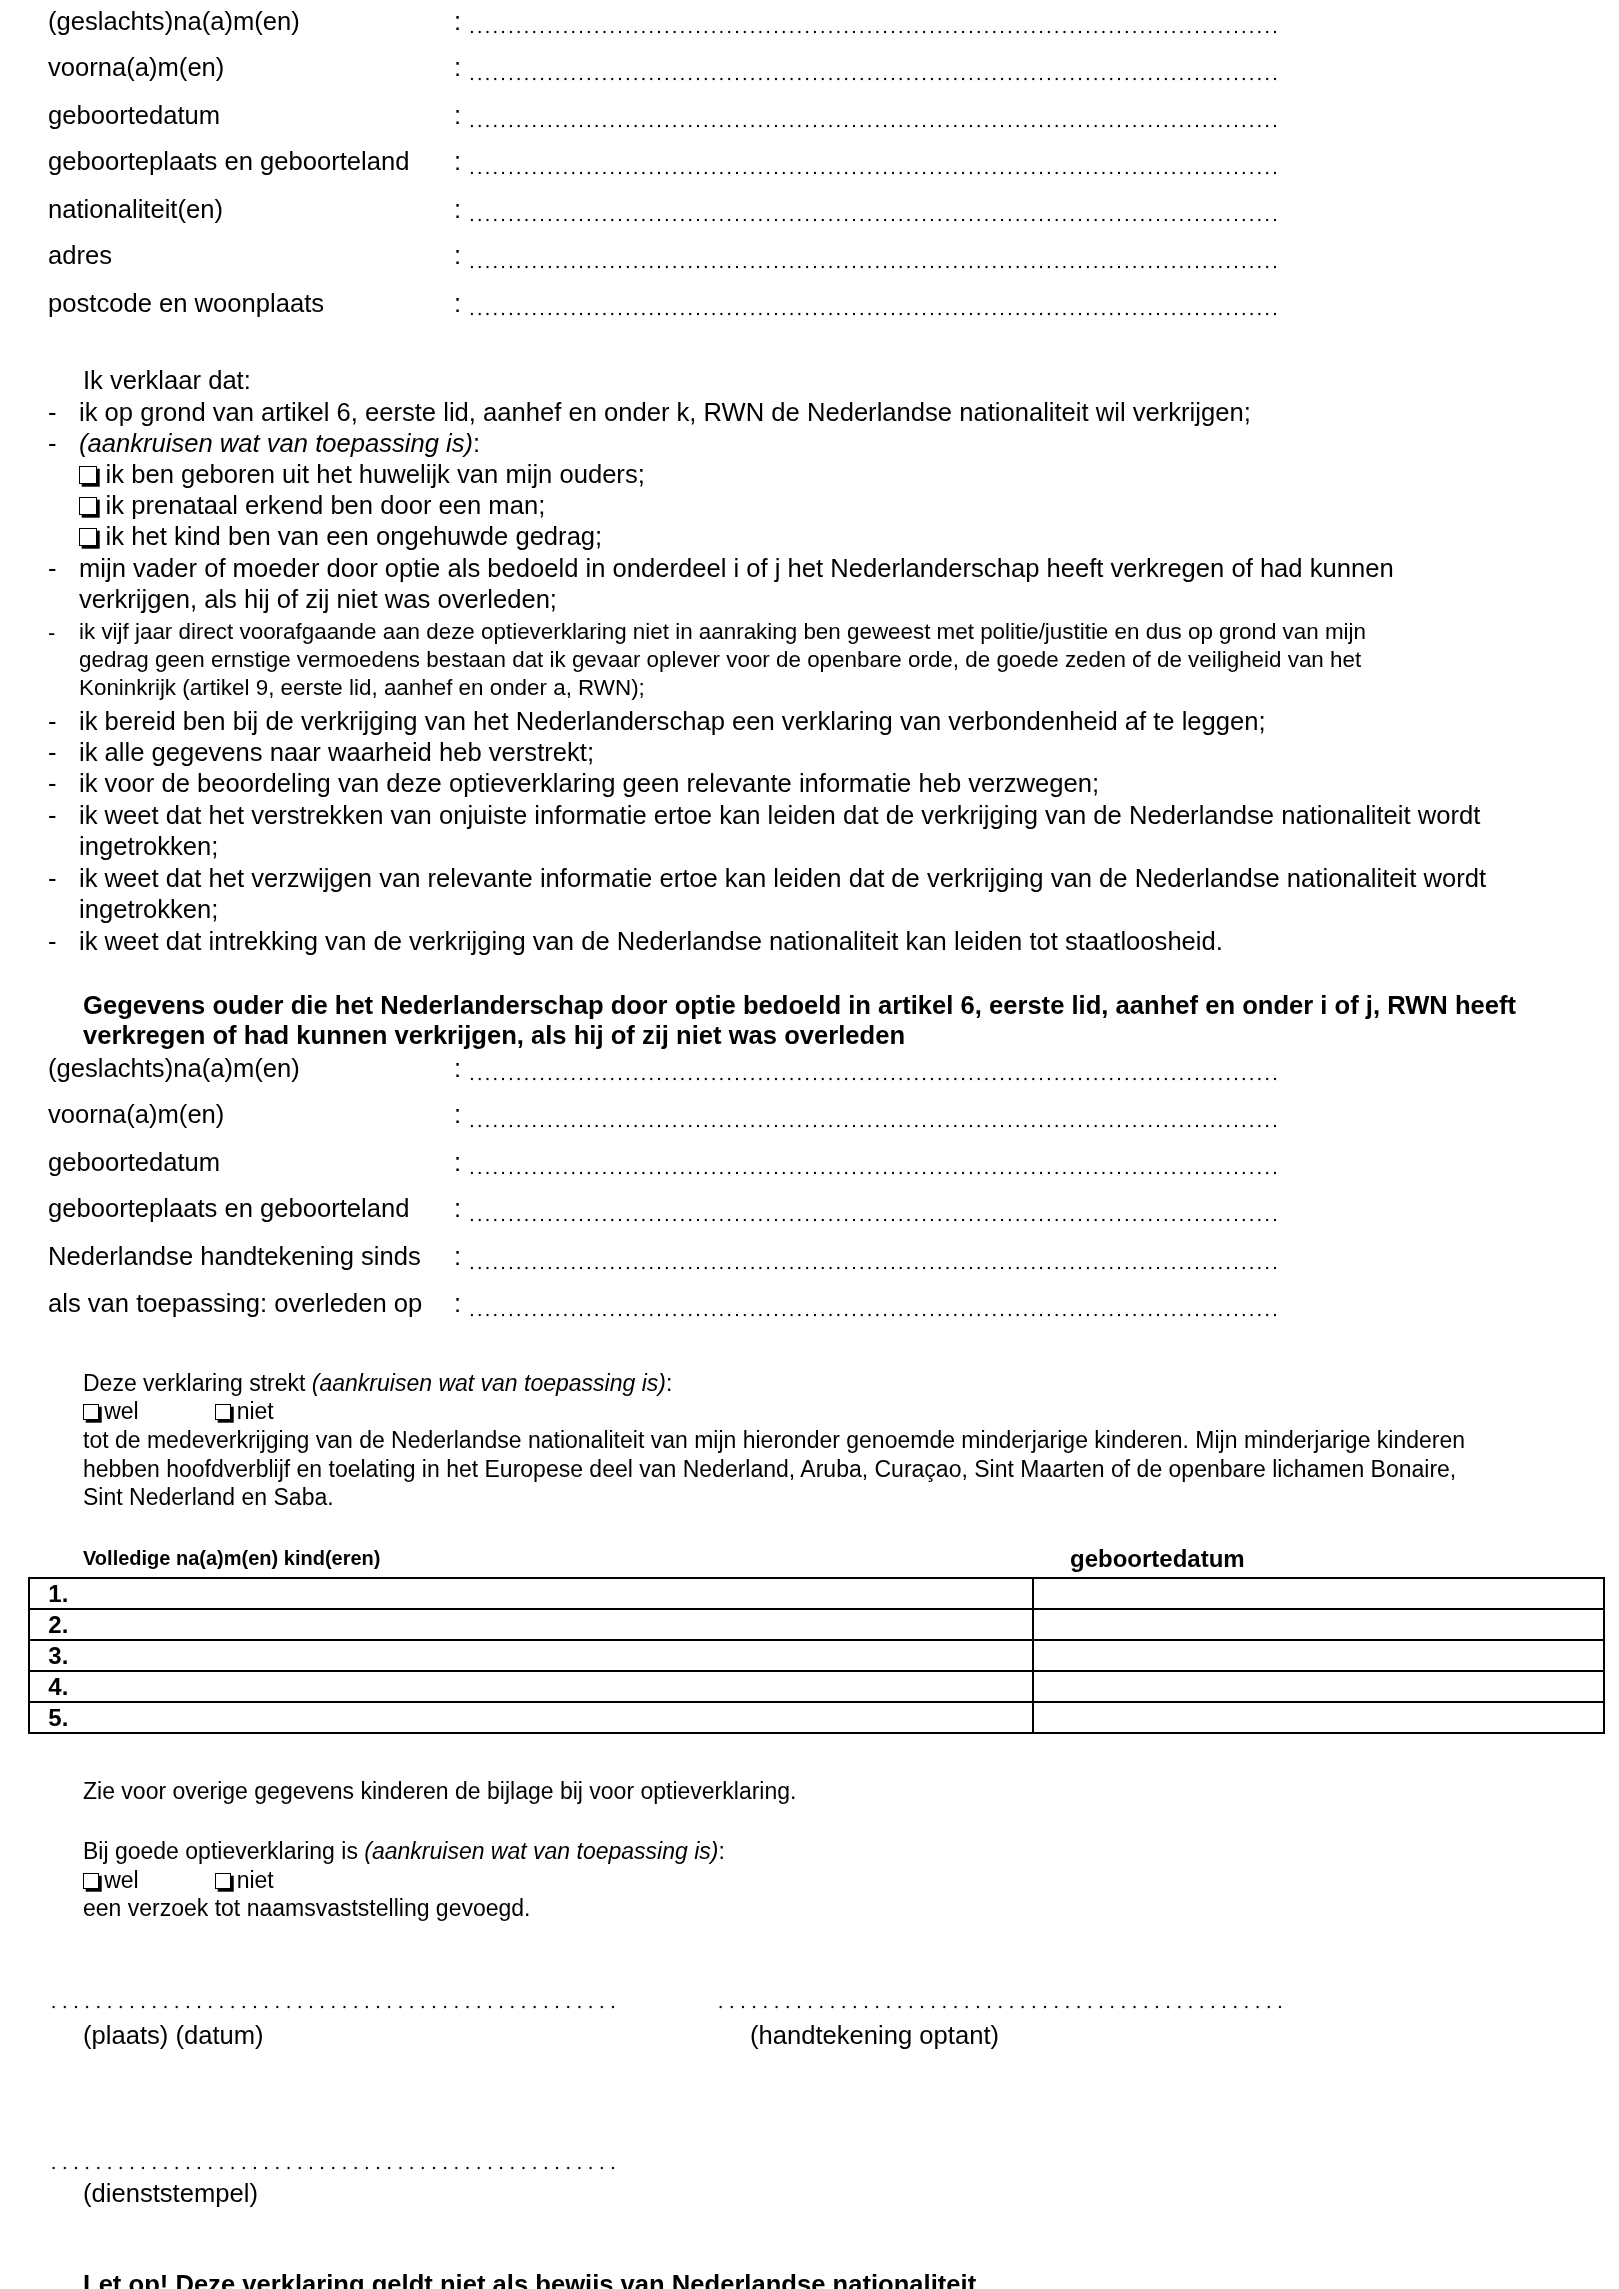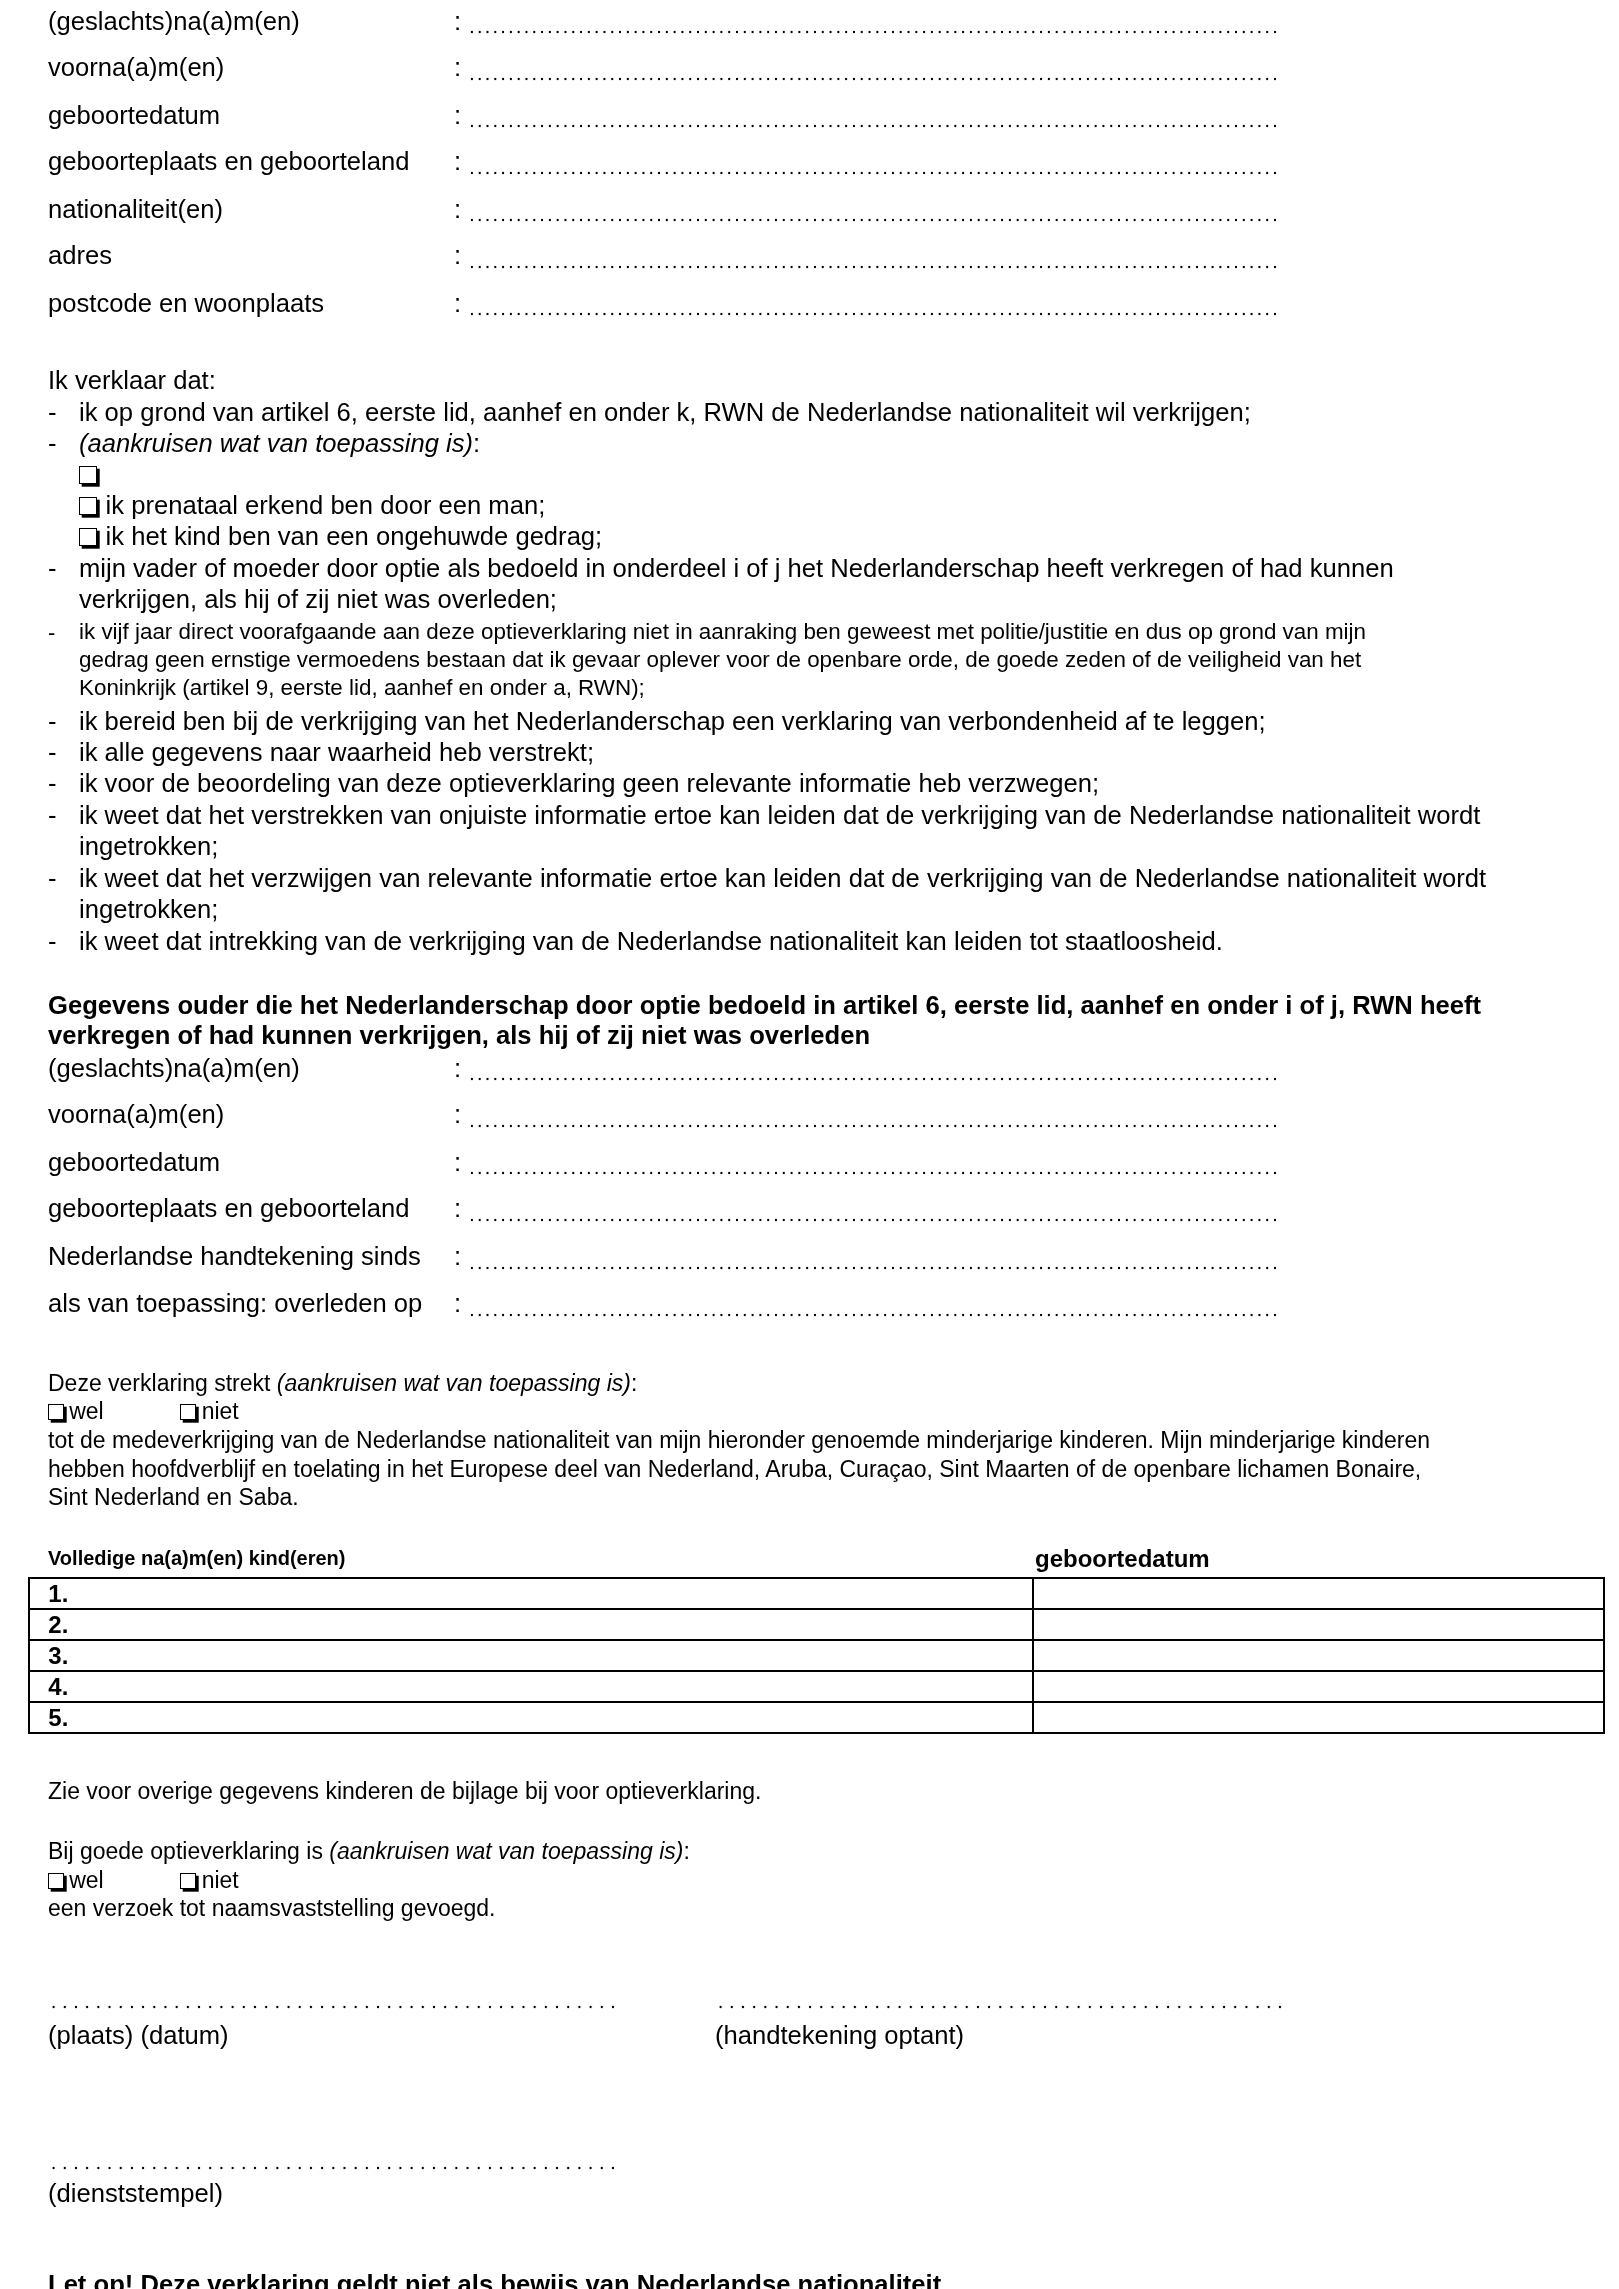--- a/index.html
+++ b/index.html
@@ -1,18 +1,18 @@
 <!DOCTYPE html>
 <html style="font-size:14.6px"><head>
 <meta charset="utf-8">
 <style>
   html, body { margin:0; padding:0; background:#ffffff; }
   body { width:1619px; height:2290px; position:relative; overflow:hidden;
          font-family:"Liberation Sans", sans-serif; color:#000; }
-  .abs { position:absolute; white-space:nowrap; }
+  .abs { position:absolute; white-space:nowrap;margin-left:35px; }
   .t { font-size:25.6px; line-height:31px; }
   .ts { font-size:23px; line-height:28px; }
   .b { font-weight:bold; }
   .i { font-style:italic; }
   .field-label { position:absolute; left:48px; font-size:25.6px; line-height:31px; white-space:nowrap; }
   .field-colon { position:absolute; left:454px; font-size:25.6px; line-height:31px; white-space:nowrap; }
   .dots { position:absolute; left:468px; width:809px; height:3.7px; 
           background-image: radial-gradient(circle, #000 1.1px, transparent 1.5px);
           background-size:7.8px 3.7px; background-repeat:repeat-x; }
   .sigdots { position:absolute; height:3.7px;
@@ -62,21 +62,21 @@
 
 <div>
   <div class="abs t" style="left:48px; top:365px">Ik verklaar dat:</div>
 
   <div class="dash" style="top:397px">-</div>
   <div class="btext" style="top:397px">ik op grond van artikel 6, eerste lid, aanhef en onder k, RWN de Nederlandse nationaliteit wil verkrijgen;</div>
 
   <div class="dash" style="top:428px">-</div>
   <div class="btext" style="top:428px"><span class="i">(aankruisen wat van toepassing is)</span><span>:</span></div>
 
-  <div class="btext" style="top:459px"><span class="cb"></span></div>
+  <div class="btext" style="top:459px"><span class="cb"></span><span>ik ben geboren uit het huwelijk van mijn ouders;</span></div>
   <div class="btext" style="top:490px"><span class="cb"></span><span>ik prenataal erkend ben door een man;</span></div>
   <div class="btext" style="top:521px"><span class="cb"></span><span>ik het kind ben van een ongehuwde gedrag;</span></div>
 
   <div class="dash" style="top:553px">-</div>
   <div class="btext" style="top:553px">mijn vader of moeder door optie als bedoeld in onderdeel i of j het Nederlanderschap heeft verkregen of had kunnen</div>
   <div class="btext" style="top:584px">verkrijgen, als hij of zij niet was overleden;</div>
 
   <div class="dash" style="top:617px; font-size:22px">-</div>
   <div class="btext-s" style="top:618px">ik vijf jaar direct voorafgaande aan deze optieverklaring niet in aanraking ben geweest met politie/justitie en dus op grond van mijn</div>
   <div class="btext-s" style="top:646px">gedrag geen ernstige vermoedens bestaan dat ik gevaar oplever voor de openbare orde, de goede zeden of de veiligheid van het</div>

